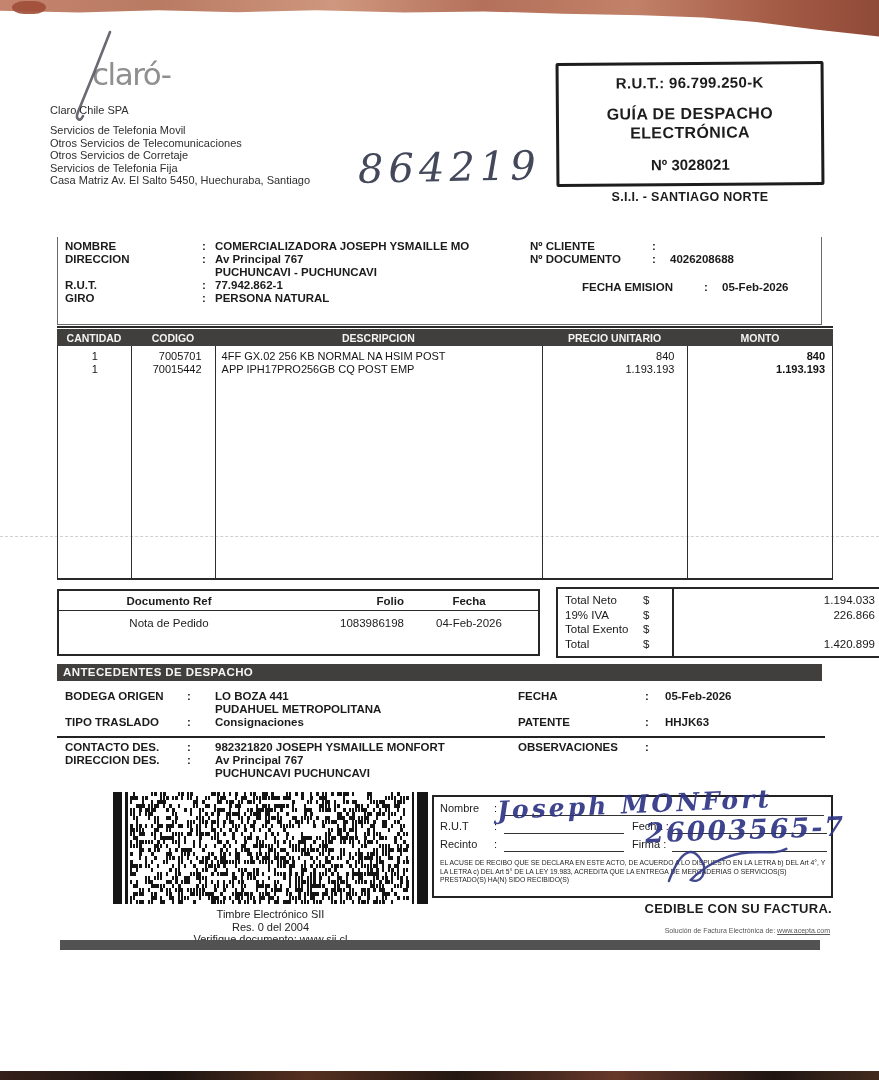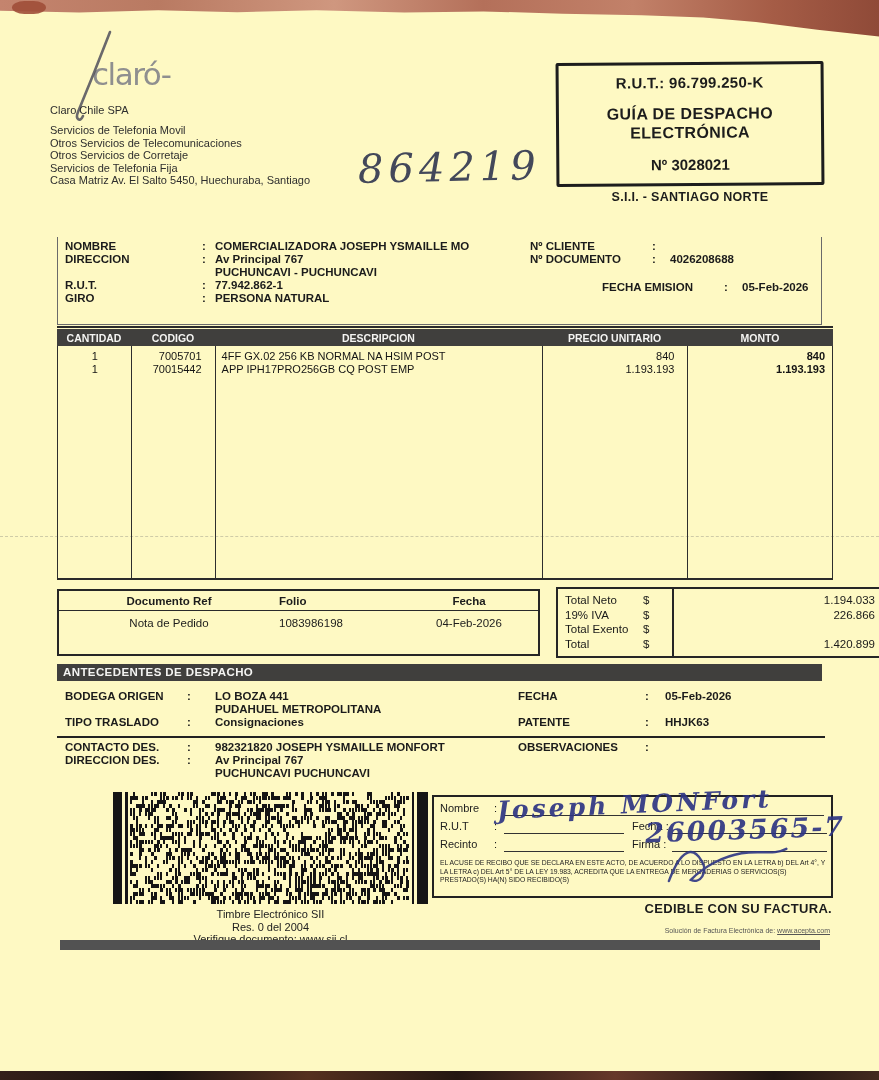--- a/index.html
+++ b/index.html
@@ -1,16 +1,16 @@
 <!DOCTYPE html>
 <html><head>
 <meta charset="utf-8">
 <style>
   html,body{margin:0;padding:0;background:#ddd;}
-  .page{position:relative;width:879px;height:1080px;background:#fef9c3;overflow:hidden;
+  .page{position:relative;width:879px;height:1080px;background:#ffffff;overflow:hidden;
         font-family:"Liberation Sans",sans-serif;color:#1c1c1c;margin:0 auto;}
   .abs{position:absolute;}
 
   
   .scan-top{position:absolute;left:0;top:0;width:879px;height:38px;
     background:linear-gradient(90deg,#c4846e 0%,#b97a62 18%,#cf977f 38%,#b4705a 55%,#c28169 72%,#a55c46 88%,#8f4a38 100%);
     clip-path:polygon(0 0,100% 0,100% 96%,93% 78%,86% 58%,80% 46%,73% 40%,64% 36%,55% 30%,46% 33%,36% 27%,27% 32%,18% 27%,9% 33%,0 28%);}
   .scan-top-blob{position:absolute;left:12px;top:1px;width:34px;height:13px;background:#a04e39;border-radius:40%/55%;opacity:.9;}
   .scan-bottom{position:absolute;left:0;top:1071px;width:879px;height:9px;
     background:linear-gradient(90deg,#35201a 0%,#181210 18%,#55301f 35%,#241712 52%,#66382a 70%,#1f1512 88%,#432a1e 100%);}
@@ -66,21 +66,21 @@
   .irow .cant{width:74px;text-align:center;}
   .irow .code{width:84px;text-align:right;padding-right:14px;box-sizing:border-box;}
   .irow .desc{width:327px;padding-left:6px;box-sizing:border-box;}
   .irow .pu{width:145px;text-align:right;padding-right:12px;box-sizing:border-box;}
   .irow .monto{width:146px;text-align:right;padding-right:7px;box-sizing:border-box;font-weight:bold;}
 
   
   .ref-table{left:57px;top:589px;width:483px;height:67px;border:2px solid #262626;box-sizing:border-box;}
   .rt-h{display:flex;font-weight:bold;font-size:11.5px;border-bottom:1.5px solid #2a2a2a;height:19px;align-items:center;}
   .rt-r{display:flex;font-size:11.5px;margin-top:6px;}
-  .rt-c1{width:220px;text-align:center;} .rt-c2{width:125px;text-align:left;} .rt-c3{width:130px;text-align:center;}
+  .rt-c1{width:220px;text-align:center;} .rt-c2{width:125px;text-align:right;} .rt-c3{width:130px;text-align:center;}
 
   
   .totals{left:556px;top:587px;width:329px;height:71px;border:2px solid #262626;box-sizing:border-box;}
   .t-div{position:absolute;left:114px;top:0;bottom:0;width:2px;background:#262626;}
   .trow{position:absolute;left:0;right:0;display:flex;font-size:11.5px;color:#191919;line-height:13px;}
   .t-label{width:85px;padding-left:7px;box-sizing:border-box;}
   .t-sym{width:22px;}
   .t-val{flex:1;text-align:right;padding-right:8px;}
 
   .desp-divider{left:57px;top:736px;width:768px;height:2px;background:#222;}
@@ -160,21 +160,21 @@
   <div class="kv kvB" style="left:530px;top:240px;">
     <span class="k">Nº CLIENTE</span>
       <span class="c">:</span>
       <span class="v"></span>
   </div>
   <div class="kv kvB" style="left:530px;top:253px;">
     <span class="k">Nº DOCUMENTO</span>
       <span class="c">:</span>
       <span class="v">4026208688</span>
   </div>
-  <div class="kv kvB" style="left:556px;top:281px;padding-left:46px;">
+  <div class="kv kvB" style="left:536px;top:281px;padding-left:46px;">
     <span class="k">FECHA EMISION</span>
       <span class="c">:</span>
       <span class="v">05-Feb-2026</span>
   </div>
 
   <div class="abs itable-topline"></div>
   <div class="abs ithead">
     <div class="col-c">CANTIDAD</div>
     <div class="col-code">CODIGO</div>
     <div class="col-desc">DESCRIPCION</div>

